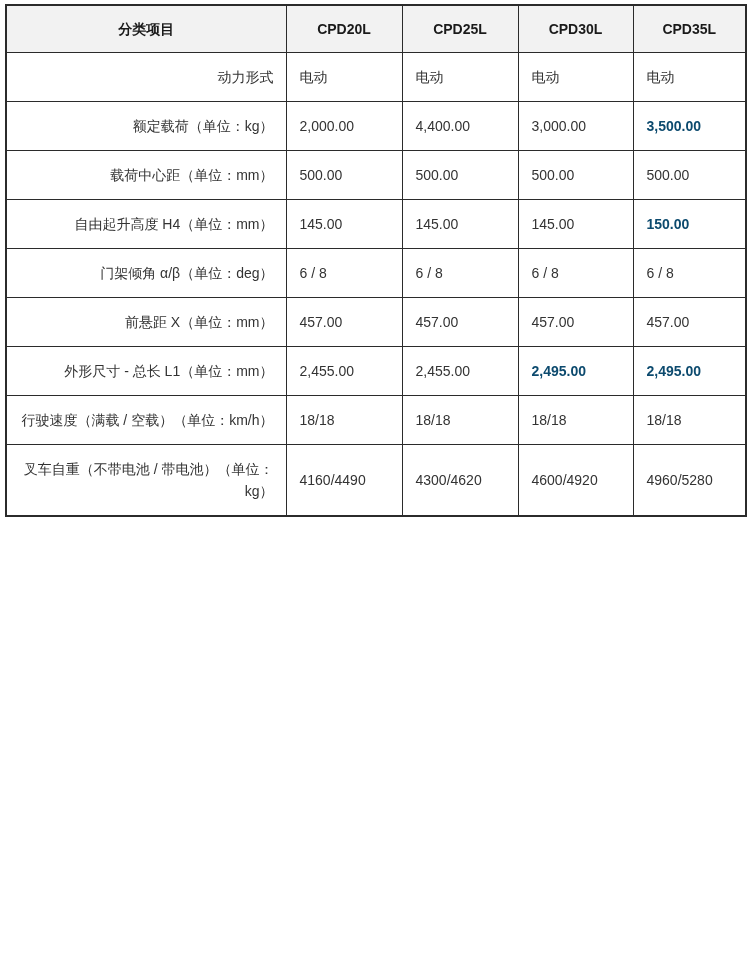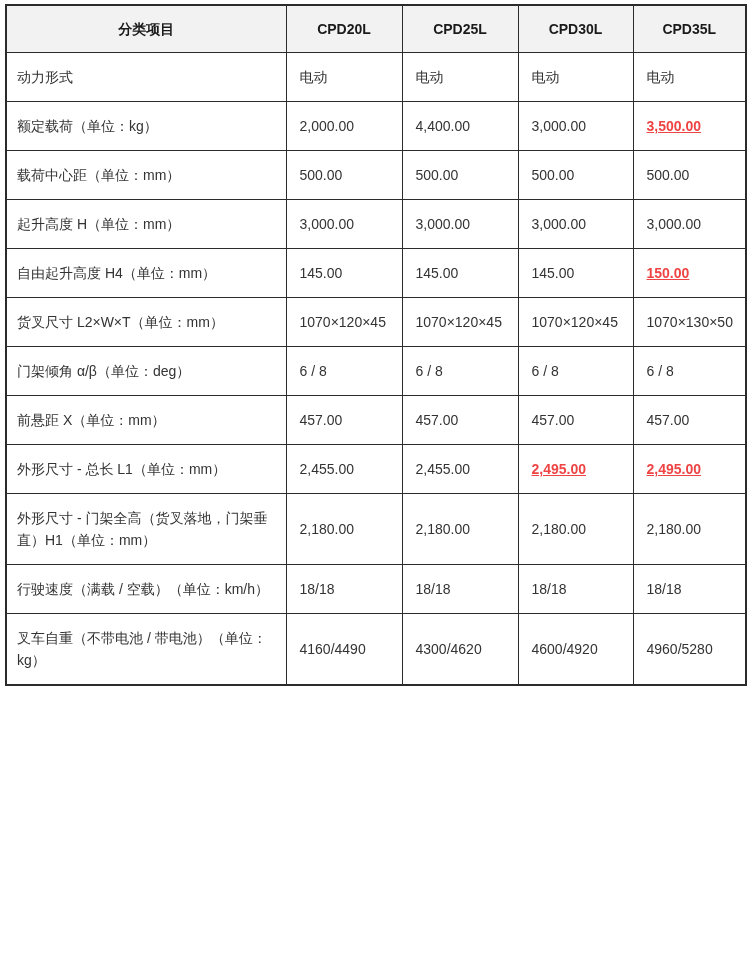--- a/index.html
+++ b/index.html
@@ -32,33 +32,32 @@
   }
   table.spec-table thead th {
     background: #f2f2f2;
     font-weight: bold;
     color: #1a1a1a;
     text-align: center;
     padding: 12px 6px;
     height: 47px;
   }
   table.spec-table td.label-cell {
-    text-align: left;
+    text-align: right;
     padding: 13px 12px 13px 10px;
     height: 48px;
   }
   table.spec-table td.value-cell {
     text-align: left;
     padding: 13px 8px 13px 13px;
     height: 48px;
   }
   table.spec-table td.bold-val {
     font-weight: bold;
-    color: #ef4444;
-    text-decoration: underline;
+    color: #0c4a6e;
   }
   tr.row-power td { height: 53px; }
 </style>
 </head>
 <body>
 
 <div class="page">
   <table class="spec-table">
     <colgroup>
       <col style="width:280px">
@@ -92,39 +91,25 @@
           <td class="value-cell bold-val">3,500.00</td>
         </tr>
         <tr>
           <td class="label-cell">载荷中心距（单位：mm）</td>
           <td class="value-cell">500.00</td>
           <td class="value-cell">500.00</td>
           <td class="value-cell">500.00</td>
           <td class="value-cell">500.00</td>
         </tr>
         <tr>
-          <td class="label-cell">起升高度 H（单位：mm）</td>
-          <td class="value-cell">3,000.00</td>
-          <td class="value-cell">3,000.00</td>
-          <td class="value-cell">3,000.00</td>
-          <td class="value-cell">3,000.00</td>
-        </tr>
-        <tr>
           <td class="label-cell">自由起升高度 H4（单位：mm）</td>
           <td class="value-cell">145.00</td>
           <td class="value-cell">145.00</td>
           <td class="value-cell">145.00</td>
           <td class="value-cell bold-val">150.00</td>
-        </tr>
-        <tr>
-          <td class="label-cell">货叉尺寸 L2×W×T（单位：mm）</td>
-          <td class="value-cell">1070×120×45</td>
-          <td class="value-cell">1070×120×45</td>
-          <td class="value-cell">1070×120×45</td>
-          <td class="value-cell">1070×130×50</td>
         </tr>
         <tr>
           <td class="label-cell">门架倾角 α/β（单位：deg）</td>
           <td class="value-cell">6 / 8</td>
           <td class="value-cell">6 / 8</td>
           <td class="value-cell">6 / 8</td>
           <td class="value-cell">6 / 8</td>
         </tr>
         <tr>
           <td class="label-cell">前悬距 X（单位：mm）</td>
@@ -134,27 +119,20 @@
           <td class="value-cell">457.00</td>
         </tr>
         <tr>
           <td class="label-cell">外形尺寸 - 总长 L1（单位：mm）</td>
           <td class="value-cell">2,455.00</td>
           <td class="value-cell">2,455.00</td>
           <td class="value-cell bold-val">2,495.00</td>
           <td class="value-cell bold-val">2,495.00</td>
         </tr>
         <tr>
-          <td class="label-cell">外形尺寸 - 门架全高（货叉落地，门架垂直）H1（单位：mm）</td>
-          <td class="value-cell">2,180.00</td>
-          <td class="value-cell">2,180.00</td>
-          <td class="value-cell">2,180.00</td>
-          <td class="value-cell">2,180.00</td>
-        </tr>
-        <tr>
           <td class="label-cell">行驶速度（满载 / 空载）（单位：km/h）</td>
           <td class="value-cell">18/18</td>
           <td class="value-cell">18/18</td>
           <td class="value-cell">18/18</td>
           <td class="value-cell">18/18</td>
         </tr>
         <tr>
           <td class="label-cell">叉车自重（不带电池 / 带电池）（单位：kg）</td>
           <td class="value-cell">4160/4490</td>
           <td class="value-cell">4300/4620</td>

